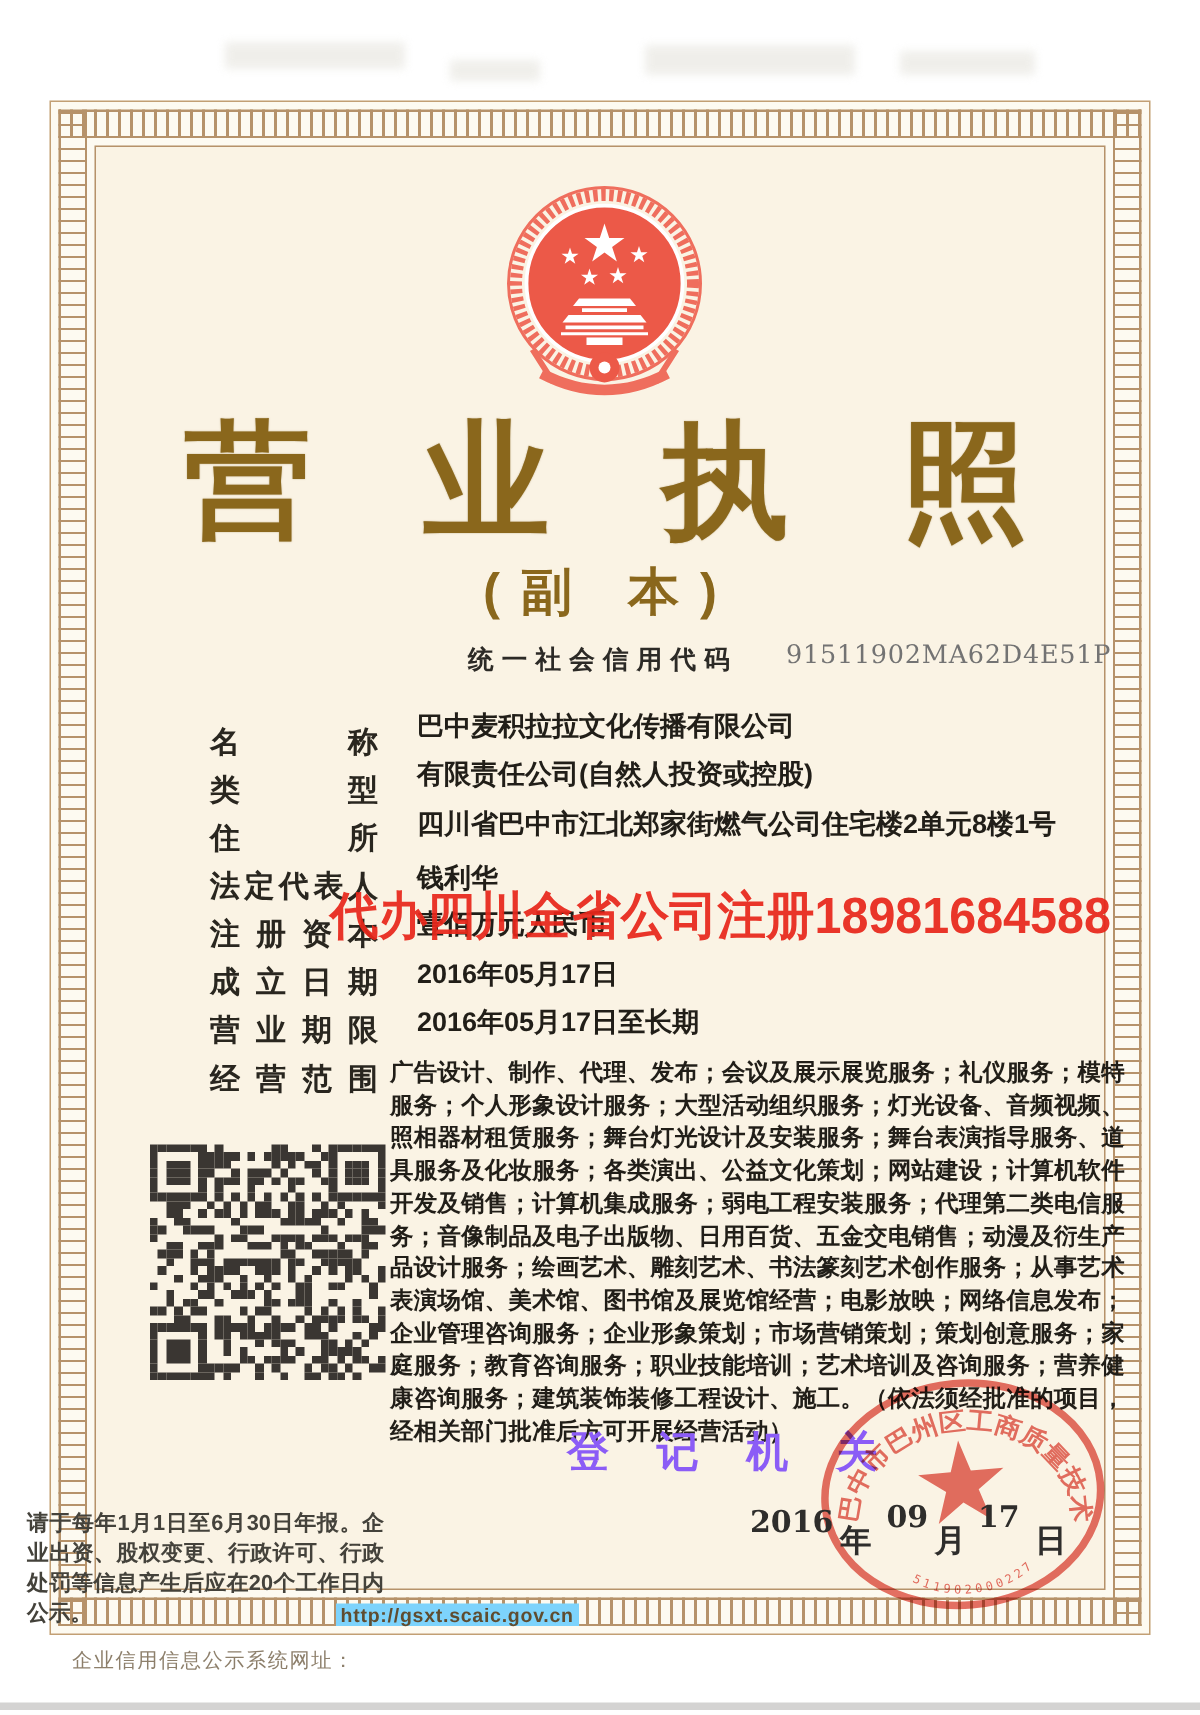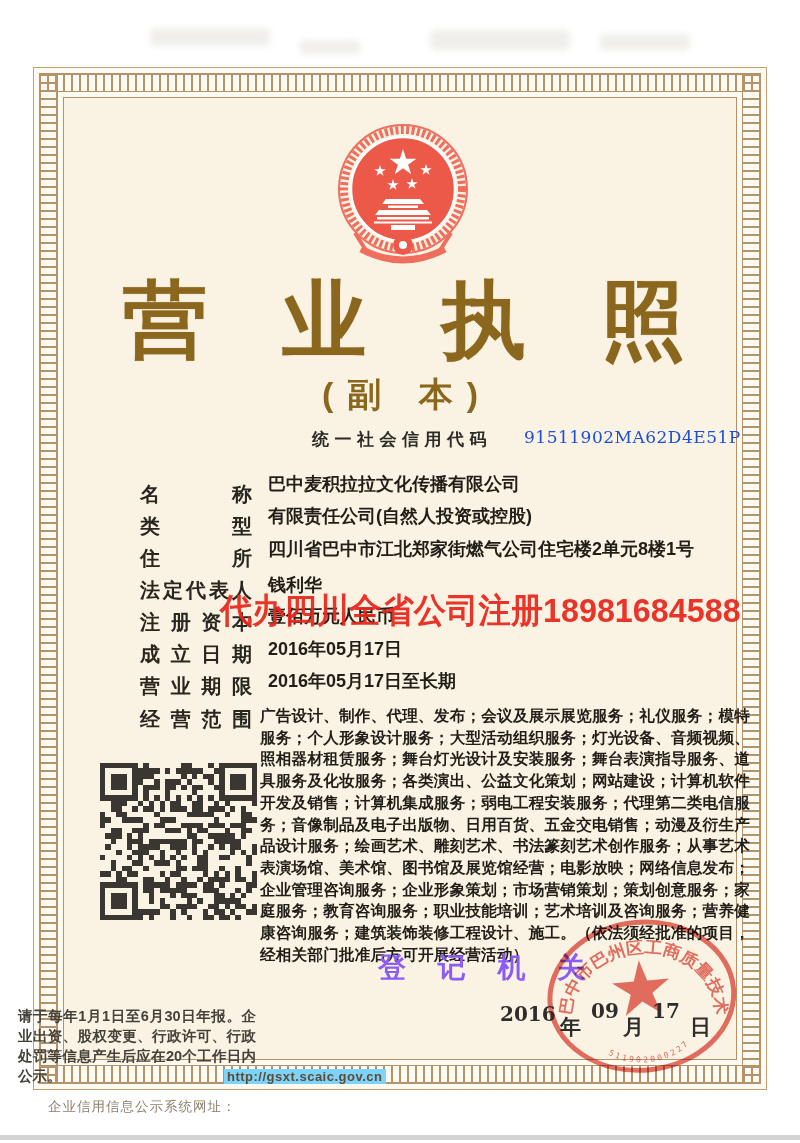--- a/index.html
+++ b/index.html
@@ -22,24 +22,24 @@
   .inner{position:absolute;inset:29px;border:1.5px solid #b6926a;background:#faf3e4;}
   
   .abs{position:absolute;z-index:2;}
   .title{left:0;right:0;top:276px;text-align:center;font-size:84px;font-weight:900;
          color:#8a671c;letter-spacing:26px;padding-left:34px;line-height:1.05;
          text-shadow:0 0 1px rgba(120,88,20,.55);}
   .subtitle{left:0;right:0;top:372px;text-align:center;font-size:34px;font-weight:700;
             color:#8a671c;letter-spacing:14px;padding-left:14px;}
   .cc-label{left:312px;top:428px;font-size:17px;font-weight:700;letter-spacing:5.5px;color:#2c2a26;}
   .cc-value{left:524px;top:427px;font-family:"DejaVu Serif",serif;font-size:17px;
-            letter-spacing:.5px;color:#1d4ed8;}
+            letter-spacing:.5px;color:#737373;}
   .flabel{left:140px;width:112px;font-size:20px;font-weight:700;color:#29261f;
           text-align:justify;text-align-last:justify;}
-  .fvalue{left:268px;font-size:18px;font-weight:700;color:#211e18;white-space:nowrap;}
+  .fvalue{left:278px;font-size:18px;font-weight:700;color:#211e18;white-space:nowrap;}
   .scope{left:260px;top:705px;width:490px;font-size:15.6px;line-height:21.7px;font-weight:600;
          color:#211e18;text-align:justify;letter-spacing:.2px;white-space:normal;}
   .qr{left:100px;top:763px;width:157px;height:157px;display:grid;
       grid-template-columns:repeat(29,1fr);grid-template-rows:repeat(29,1fr);}
   .qr i{display:block;}
   .qr i.f{background:#3a3632;}
   .reg-label{left:378px;top:949px;font-size:28px;font-weight:700;letter-spacing:12px;color:#8b5cf6;}
   .watermark{left:220px;top:588px;font-size:34px;font-weight:700;color:#e8271b;
              white-space:nowrap;z-index:5;transform:scale(.95,1);transform-origin:left top;opacity:.93;}
   .seal{left:545px;top:918px;z-index:3;opacity:.82;mix-blend-mode:multiply;transform:rotate(-5deg);}

